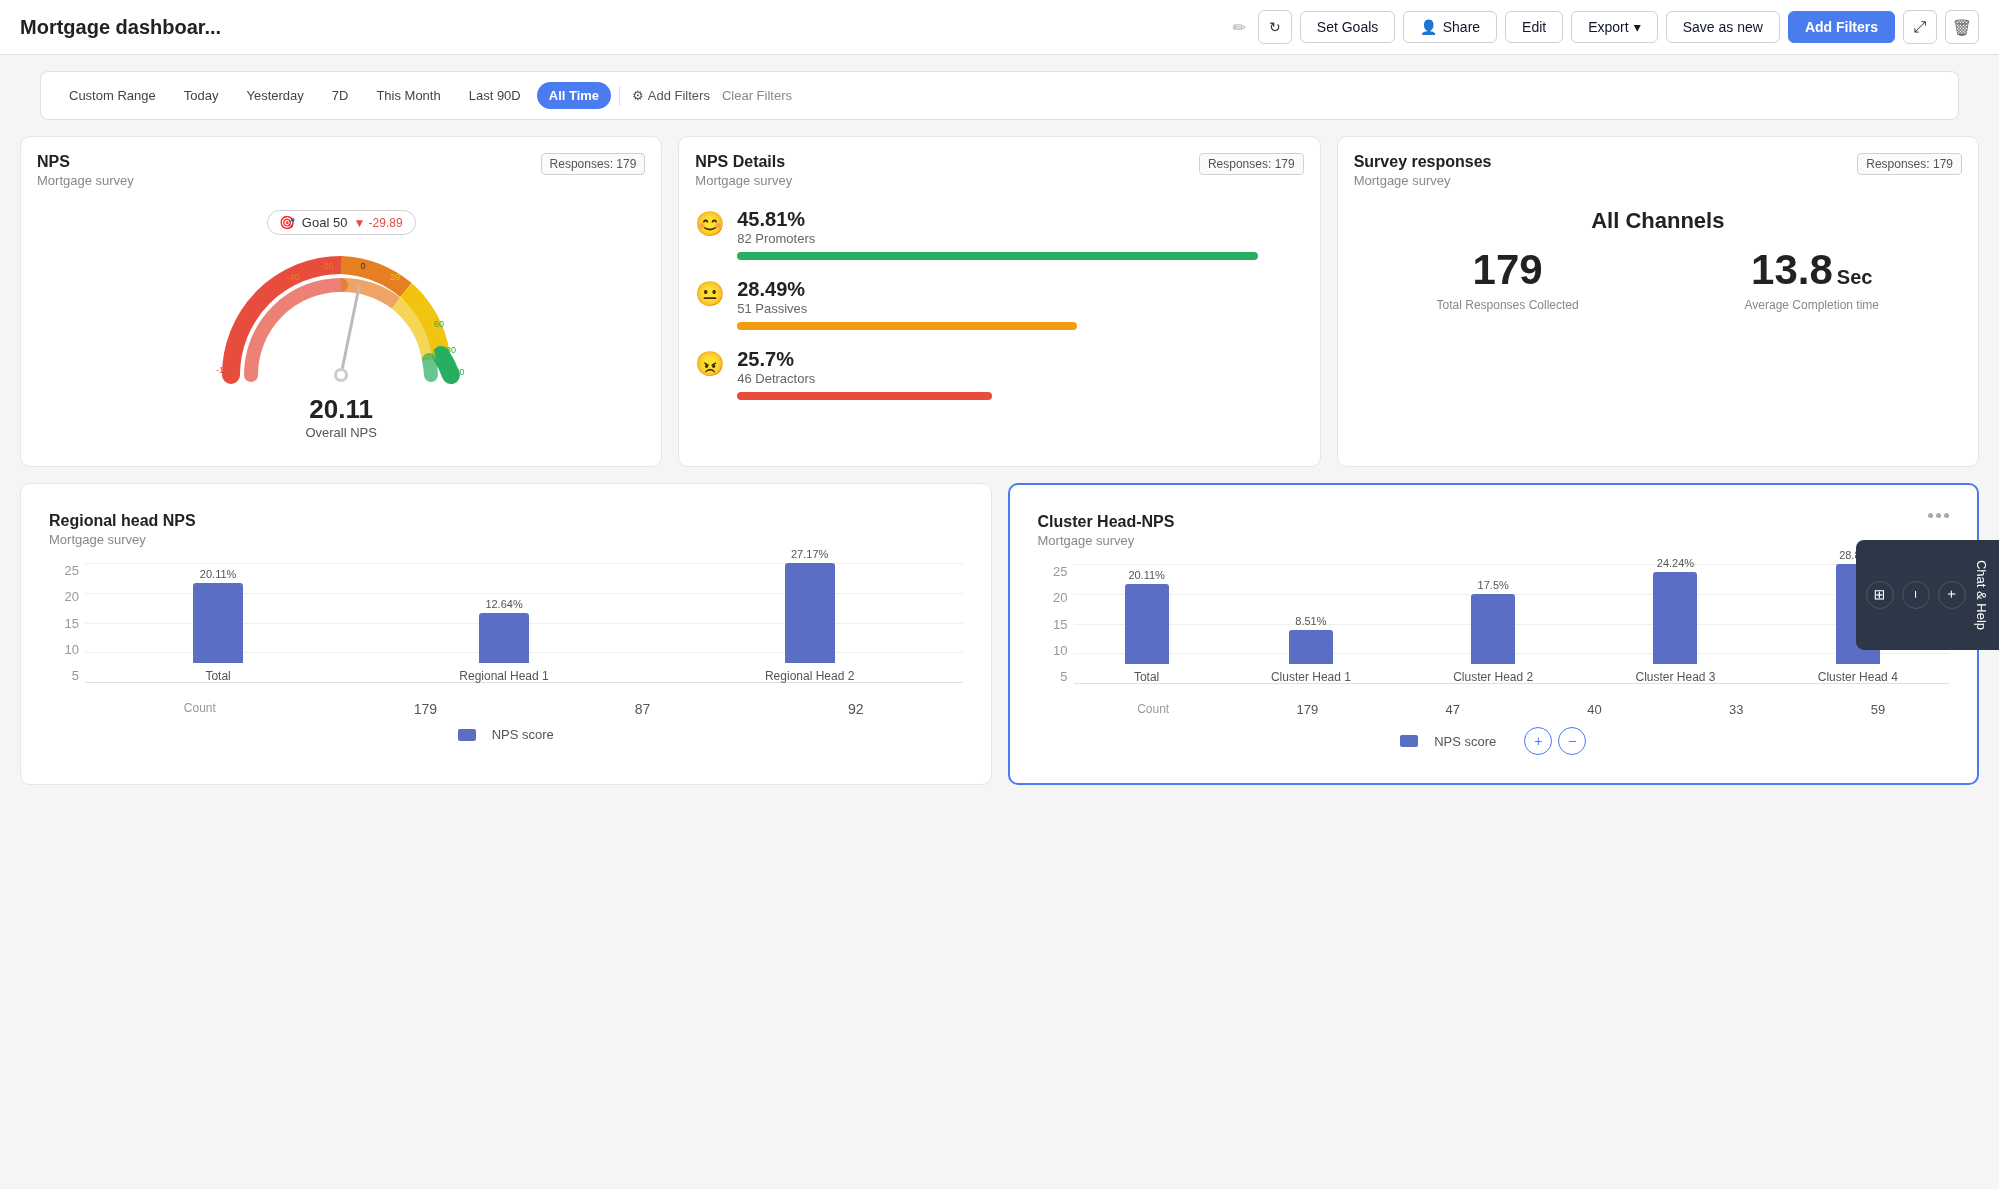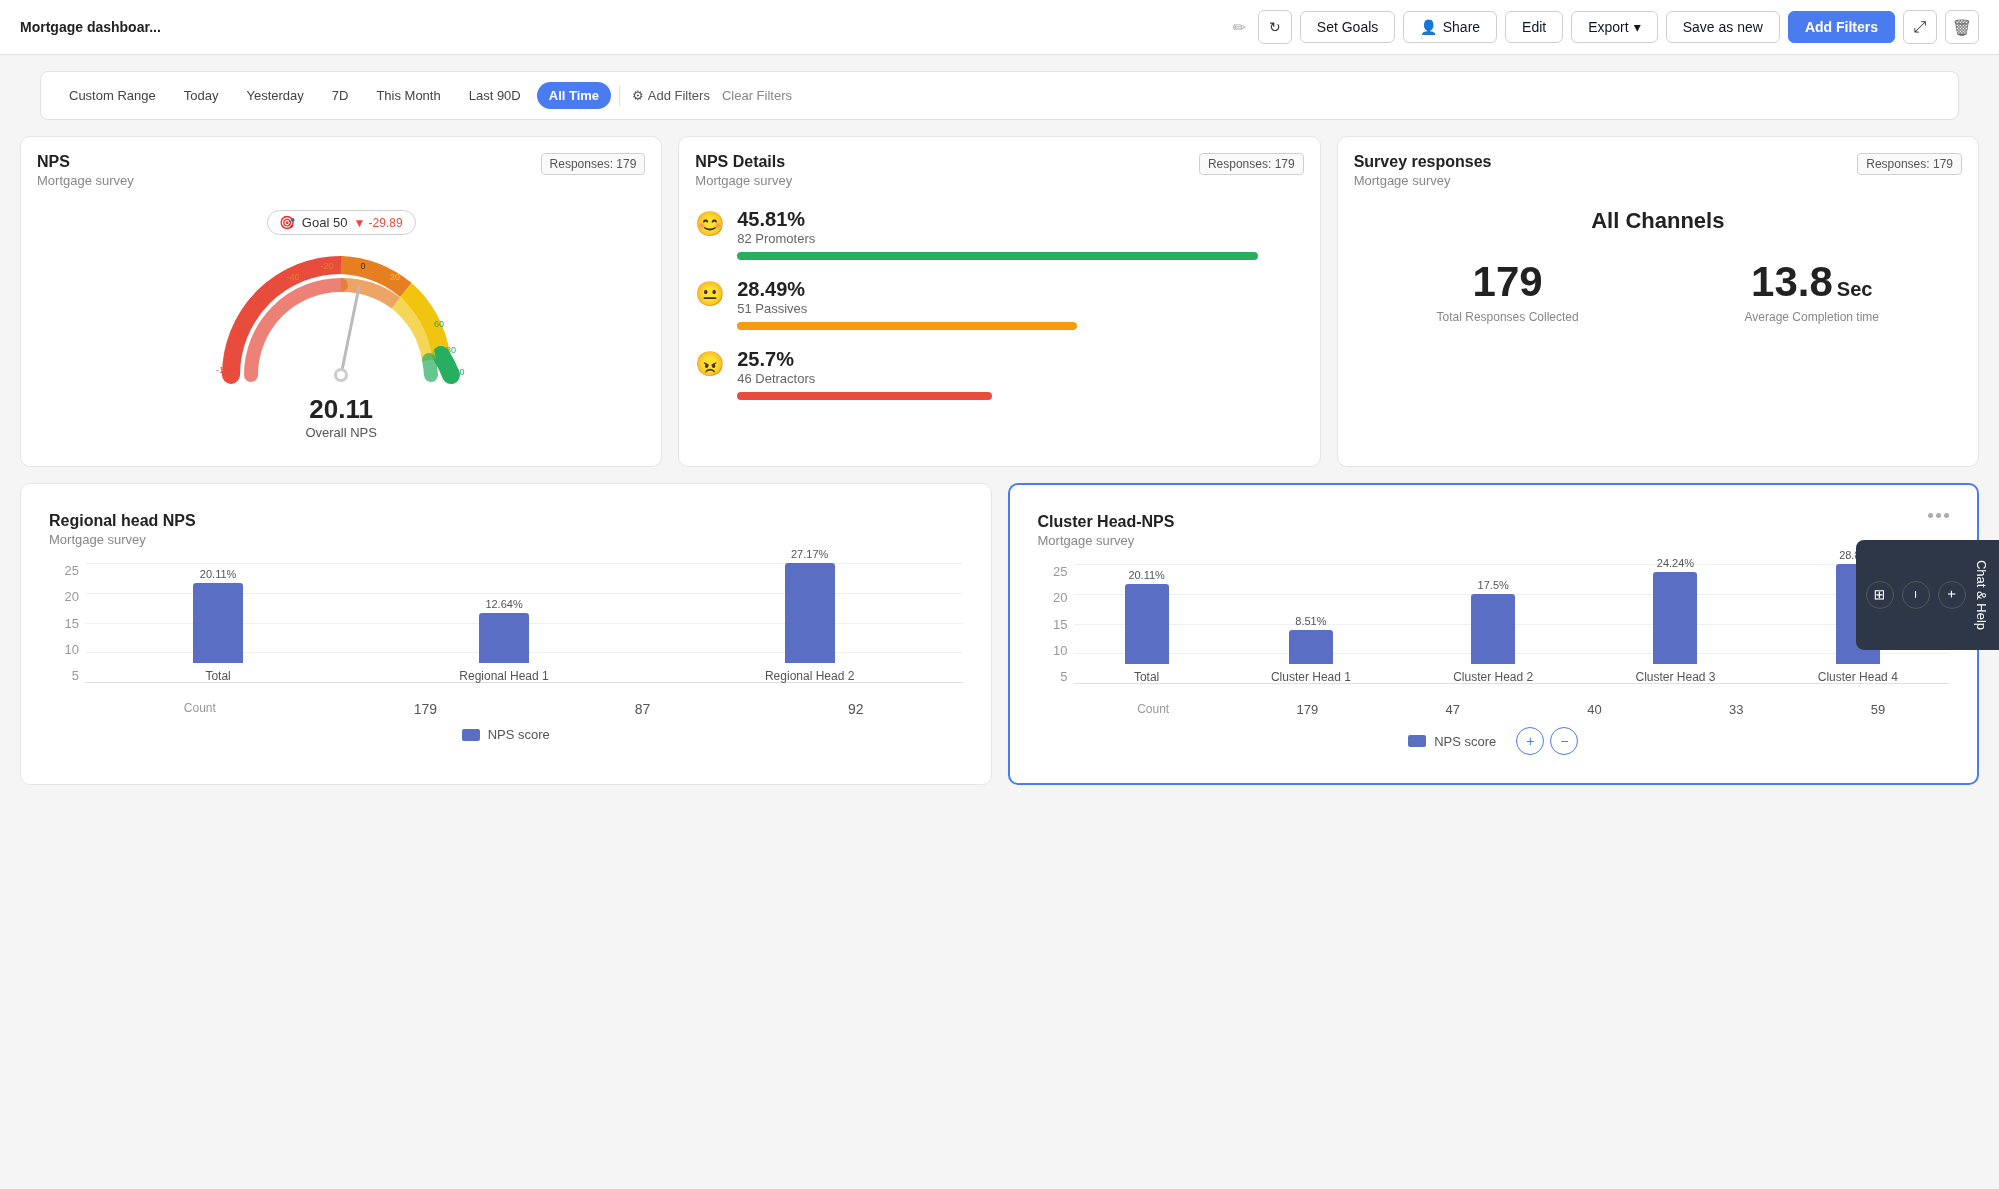--- a/index.html
+++ b/index.html
@@ -5,21 +5,21 @@
     * { box-sizing: border-box; margin: 0; padding: 0; }
     body { font-family: -apple-system, BlinkMacSystemFont, 'Segoe UI', sans-serif; background: #f5f5f5; color: #333; font-size: 14px; }
 
     
     .top-nav { background: #fff; border-bottom: 1px solid #e0e0e0; display: flex; align-items: center; justify-content: center; gap: 32px; padding: 10px 0 0; }
     .nav-tab { padding: 8px 4px 12px; cursor: pointer; font-size: 15px; color: #555; border-bottom: 3px solid transparent; }
     .nav-tab.active { color: #4a7cf0; border-bottom: 3px solid #4a7cf0; font-weight: 600; }
 
     
     .header-bar { background: #fff; display: flex; align-items: center; padding: 10px 20px; border-bottom: 1px solid #e0e0e0; gap: 12px; }
-    .dashboard-title { font-size: 14px; font-weight: 600; color: #222; flex: 1; }
+    .dashboard-title { font-size: 20px; font-weight: 600; color: #222; flex: 1; }
     .edit-icon { color: #aaa; cursor: pointer; font-size: 16px; }
     .header-actions { display: flex; align-items: center; gap: 8px; margin-left: auto; }
     .btn { padding: 7px 16px; border: 1px solid #d0d0d0; border-radius: 6px; background: #fff; cursor: pointer; font-size: 14px; color: #0f172a; display: flex; align-items: center; gap: 5px; }
     .btn-primary { background: #4a7cf0; color: #fff; border-color: #4a7cf0; font-weight: 600; }
     .btn-icon { width: 34px; height: 34px; display: flex; align-items: center; justify-content: center; border: 1px solid #d0d0d0; border-radius: 6px; background: #fff; cursor: pointer; }
     .icon-fullscreen { font-size: 16px; }
     .icon-trash { font-size: 16px; color: #666; }
 
     
     .filter-bar { background: #fff; margin: 16px 20px; border-radius: 8px; border: 1px solid #e0e0e0; padding: 10px 16px; display: flex; align-items: center; gap: 4px; }
@@ -51,21 +51,21 @@
     .emoji-icon { font-size: 24px; margin-top: 2px; }
     .detail-info { flex: 1; }
     .detail-pct { font-size: 20px; font-weight: 700; color: #222; }
     .detail-label { font-size: 13px; color: #666; margin-bottom: 6px; }
     .detail-bar { height: 8px; border-radius: 4px; }
     .bar-green { background: #27ae60; }
     .bar-yellow { background: #f39c12; }
     .bar-red { background: #e74c3c; }
 
     
-    .survey-all-channels { font-size: 22px; font-weight: 700; color: #222; text-align: center; margin: 20px 0 24px; }
+    .survey-all-channels { font-size: 22px; font-weight: 700; color: #222; text-align: center; margin: 20px 0 12px; }
     .survey-stats { display: flex; justify-content: space-around; }
     .stat-item { text-align: center; }
     .stat-value { font-size: 42px; font-weight: 800; color: #222; }
     .stat-unit { font-size: 20px; font-weight: 600; color: #222; }
     .stat-label { font-size: 12px; color: #888; margin-top: 4px; }
 
     
     .bottom-row { display: grid; grid-template-columns: 1fr 1fr; gap: 16px; }
     .bottom-card { background: #fff; border-radius: 10px; border: 1px solid #e5e5e5; padding: 28px; }
     .cluster-card { border: 2px solid #4a7cf0; }
@@ -73,21 +73,21 @@
     .dot { width: 5px; height: 5px; border-radius: 50%; background: #aaa; }
 
     
     .bar-chart { margin: 16px 0 8px; }
     .chart-yaxis { position: absolute; left: 0; top: 0; bottom: 0; display: flex; flex-direction: column; justify-content: space-between; font-size: 13px; color: #999; text-align: right; width: 30px; }
     .bar-group { display: flex; flex-direction: column; align-items: center; position: relative; z-index: 1; }
     .bar { background: #5a6ec4; border-radius: 3px 3px 0 0; width: 50px; }
     .bar-label-top { font-size: 11px; color: #555; margin-bottom: 3px; font-weight: 500; }
     .bar-label-bottom { font-size: 12px; color: #555; margin-top: 6px; text-align: center; white-space: nowrap; }
     .count-label { font-size: 12px; color: #999; }
-    .legend { display: flex; align-items: center; gap: 8px; justify-content: center; margin-top: 10px; font-size: 13px; color: #555; }
+    .legend { display: flex; align-items: center; gap: 16px; justify-content: center; margin-top: 10px; font-size: 13px; color: #555; }
     .legend-box { width: 18px; height: 12px; background: #5a6ec4; border-radius: 2px; }
 
     
     .chat-btn { position: fixed; right: 0; top: 50%; transform: translateY(-50%); background: #2d3748; color: #fff; writing-mode: vertical-rl; text-orientation: mixed; padding: 20px 10px; border-radius: 8px 0 0 8px; font-size: 13px; cursor: pointer; z-index: 100; display: flex; flex-direction: column; align-items: center; gap: 8px; }
     .chat-icons { display: flex; flex-direction: column; gap: 8px; }
     .chat-icon-btn { width: 28px; height: 28px; border: 1px solid #555; border-radius: 50%; display: flex; align-items: center; justify-content: center; cursor: pointer; color: #fff; font-size: 14px; }
 
     .main-wrapper { position: relative; }
   </style>
 </head>

